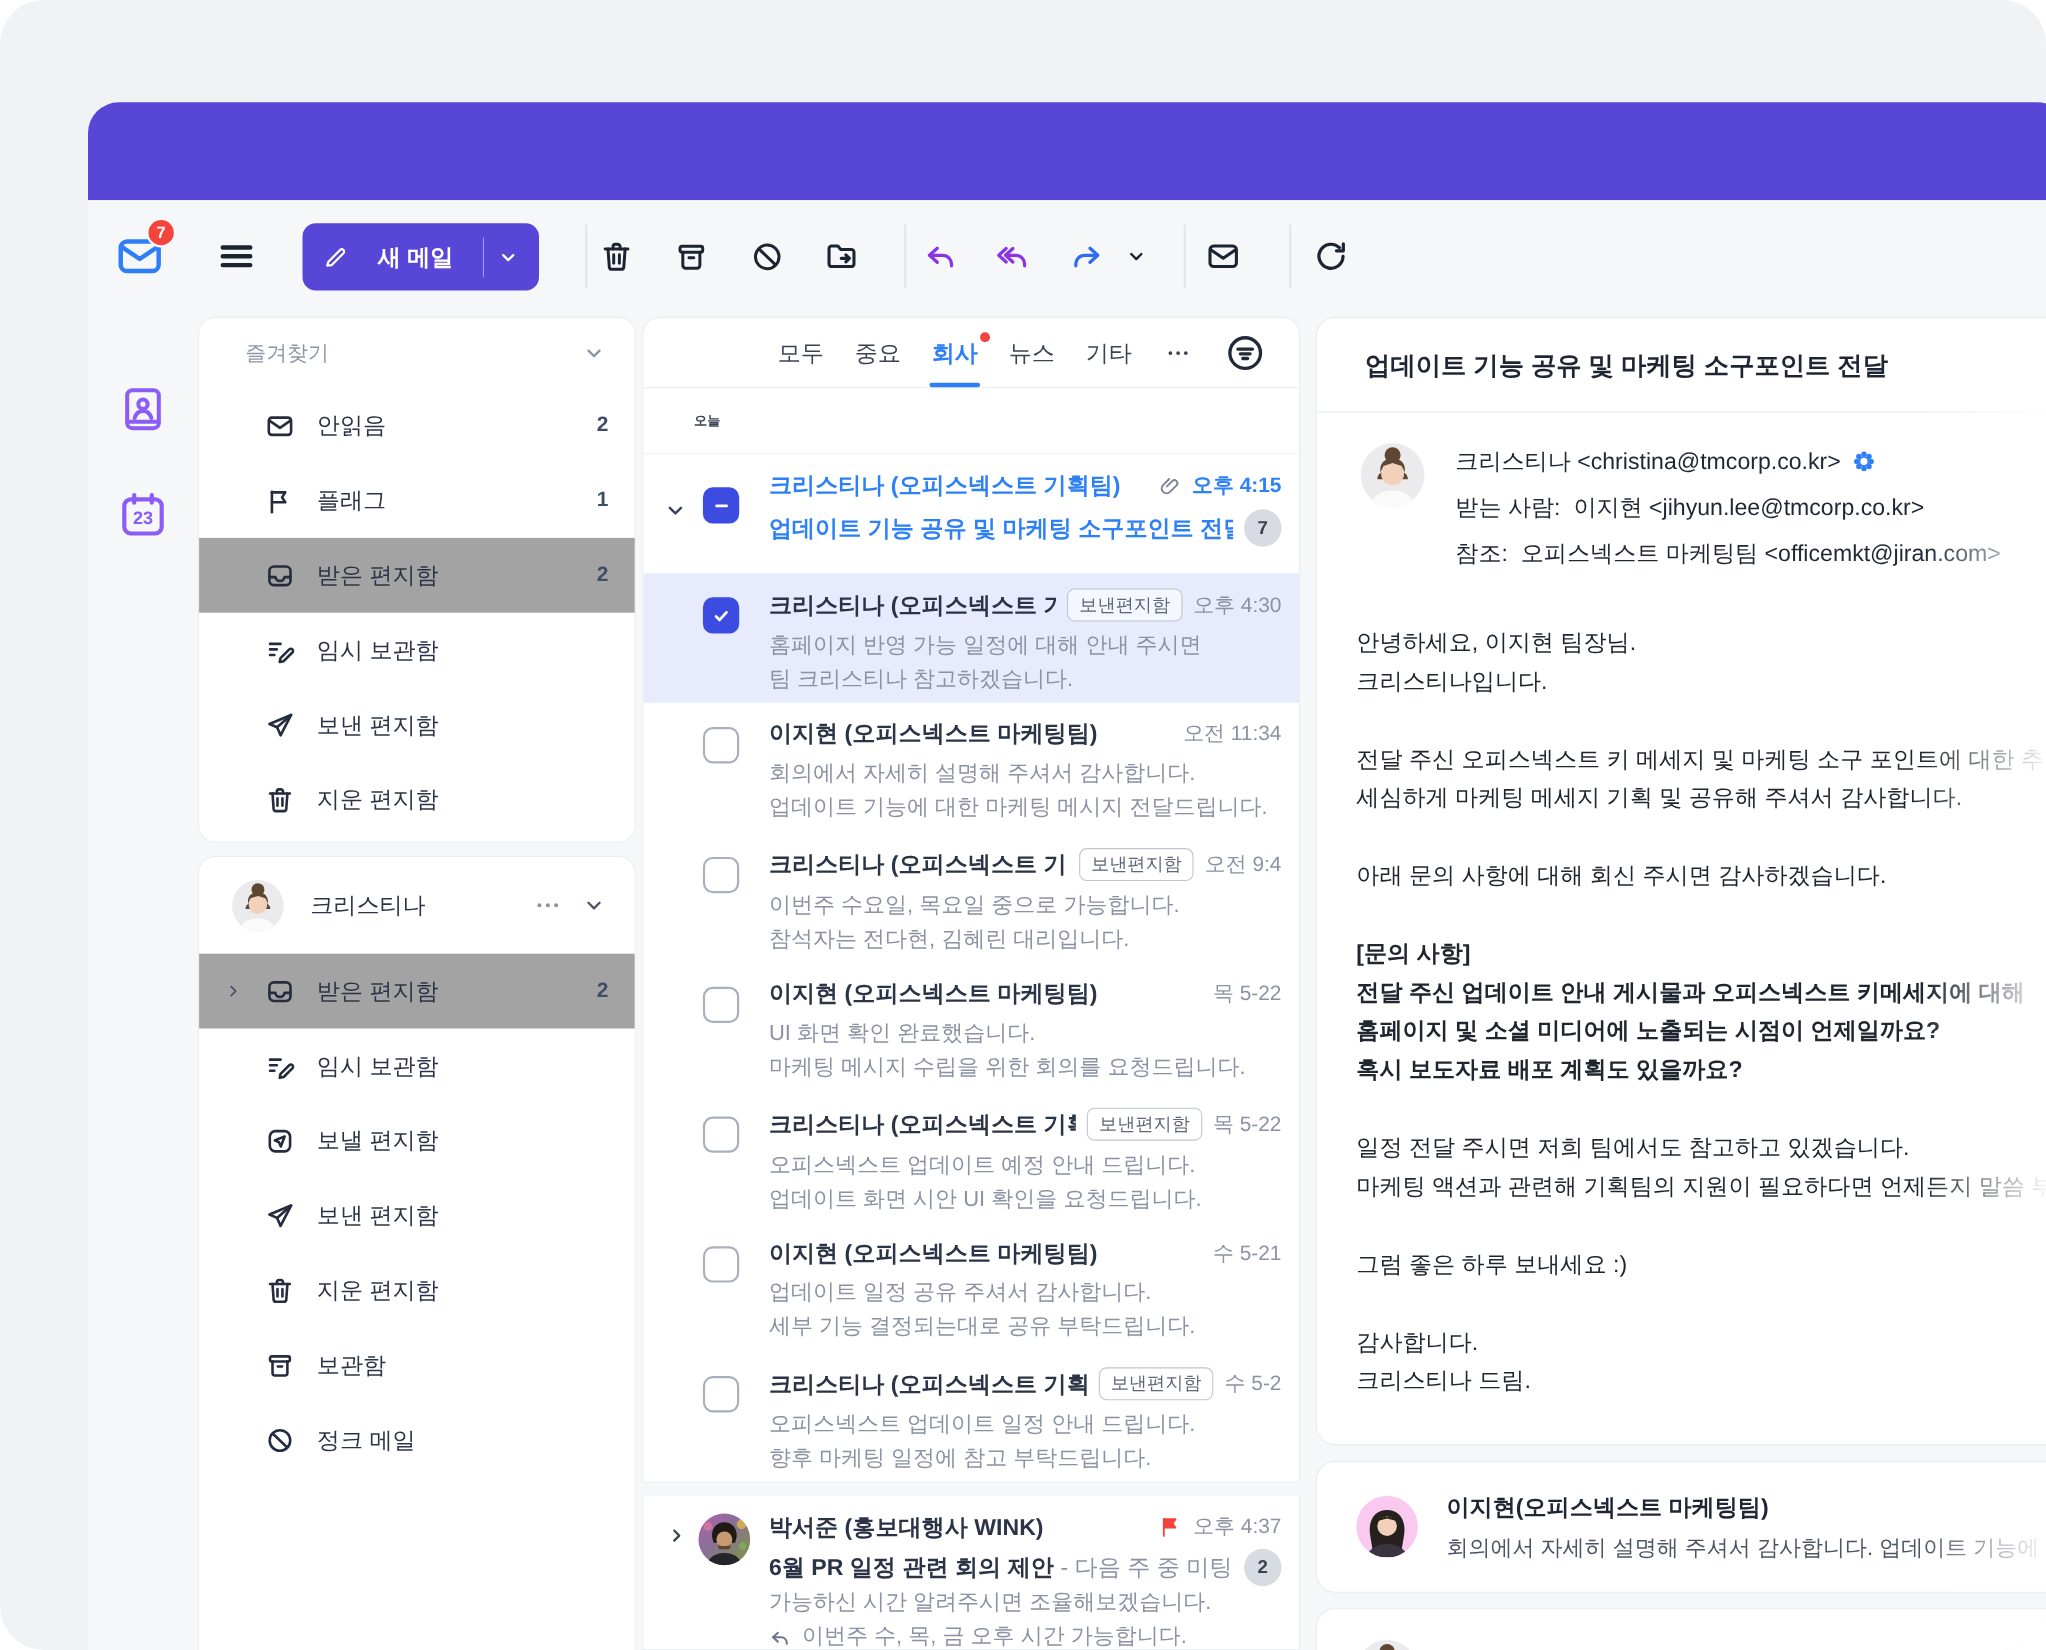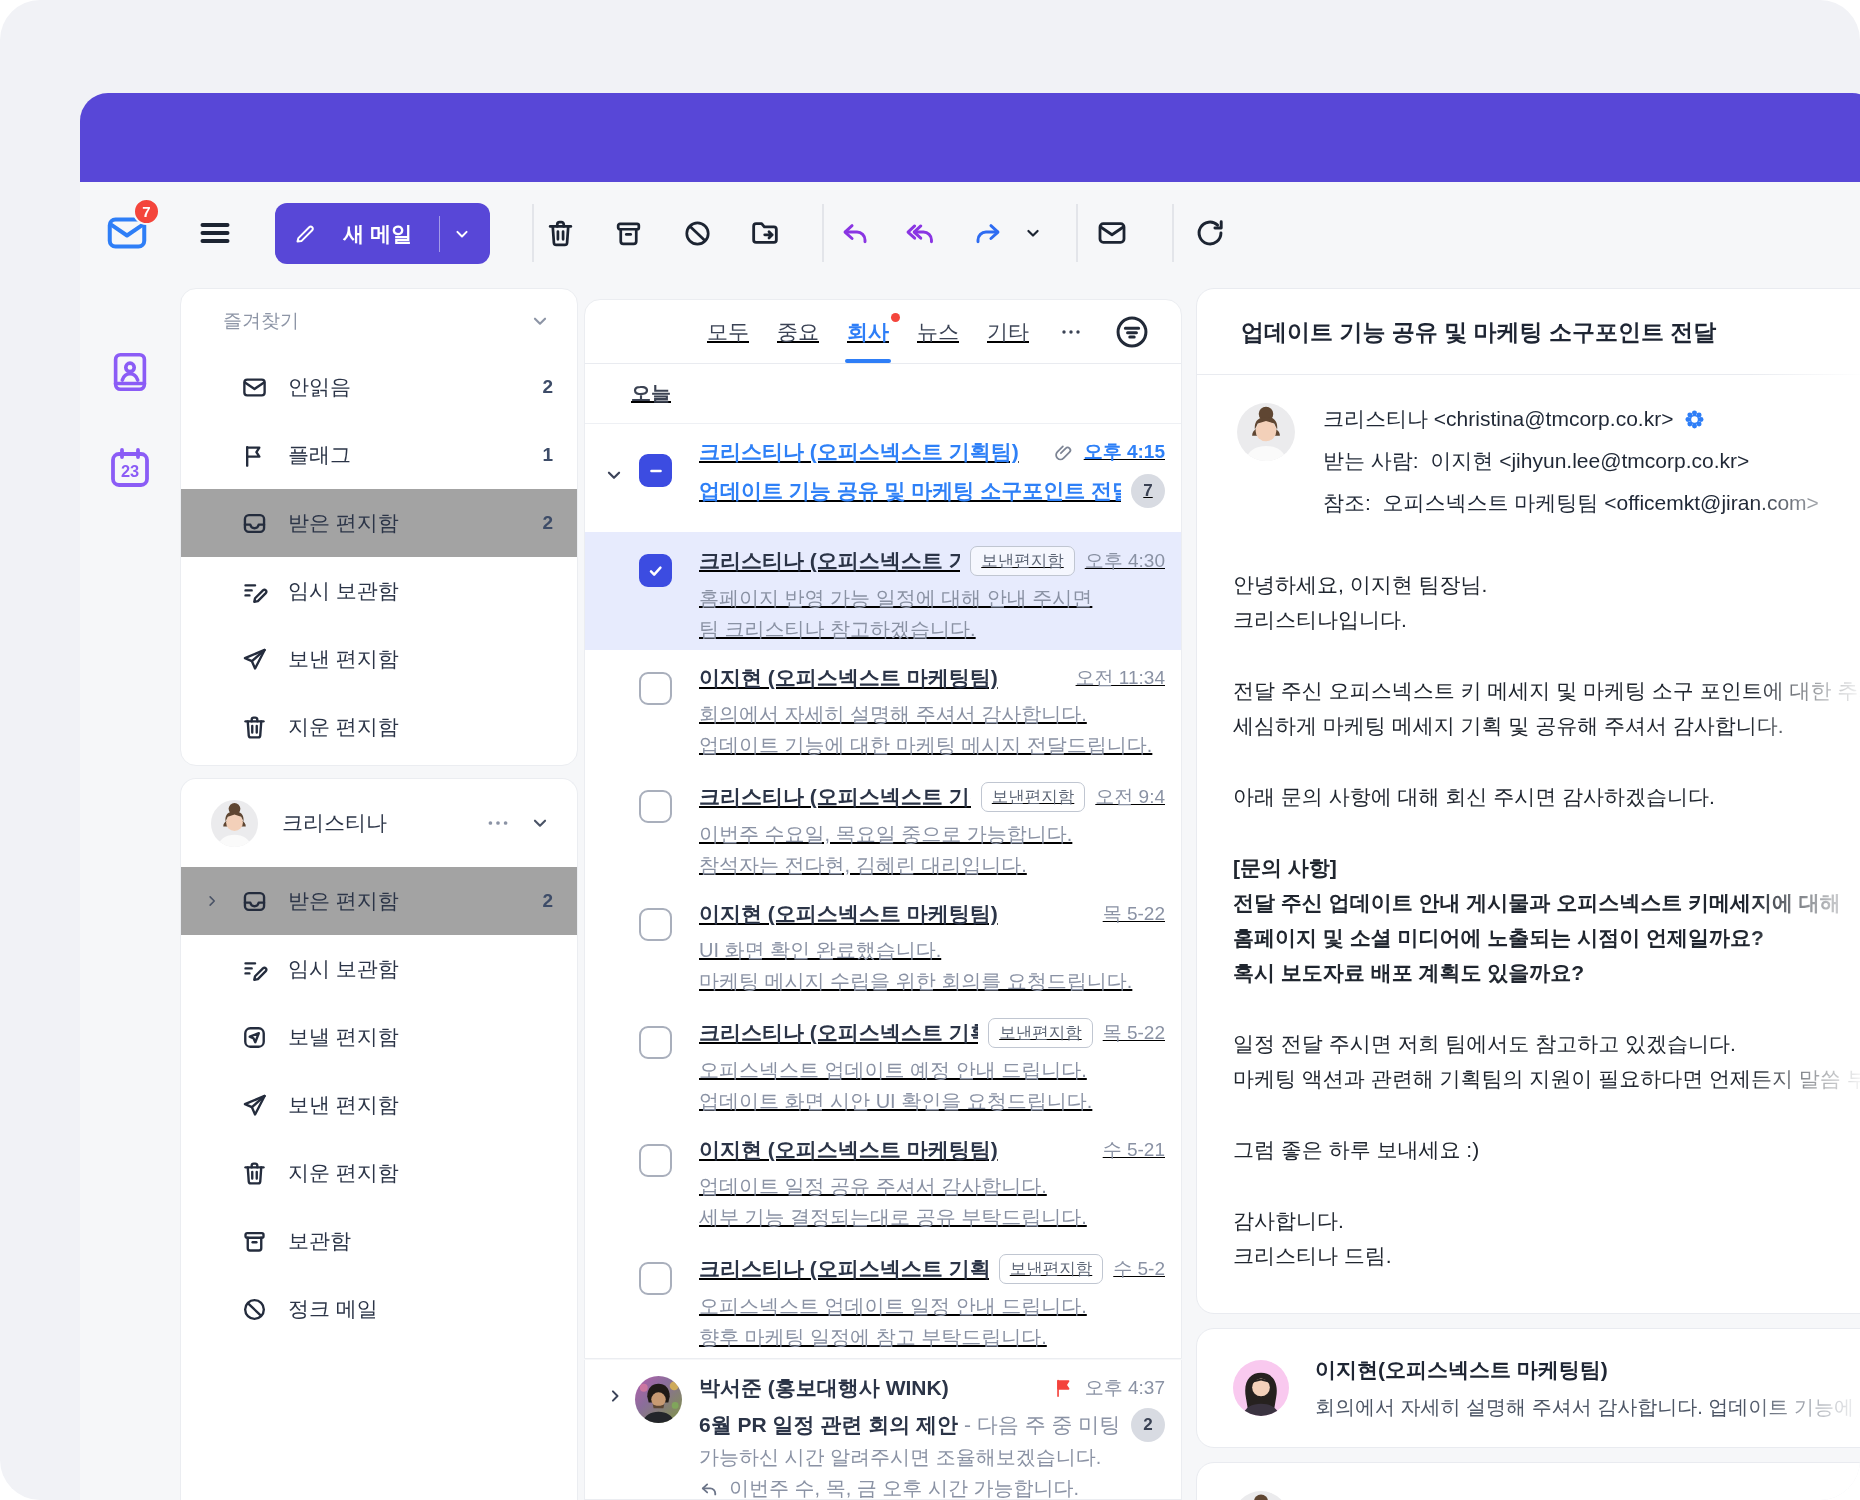--- a/index.html
+++ b/index.html
@@ -49,29 +49,29 @@
   .av-gray{background:#ebebed;}
   .av-photo{background:linear-gradient(135deg,#b55fae 0%,#8a6e9a 40%,#7f9643 100%);}
   .nav-item{position:relative;display:flex;align-items:center;height:68px;padding:0 24px 0 60px;color:#2b3447;font-size:21px;font-weight:500;cursor:pointer;}
   .nav-item .nic{color:#242c3d;margin-right:20px;flex:none;}
   .nav-item .exp{position:absolute;left:22px;color:#4a5366;}
   .nav-item.sel{background:#a3a3a3;}
   .nav-label{flex:1;white-space:nowrap;}
   .nav-count{color:#3d4c68;font-size:19px;font-weight:600;}
 
   
-  .list-main{position:absolute;left:584px;top:299px;width:598px;background:#fff;border:1px solid #ebedf1;border-radius:16px 16px 0 0;overflow:hidden;text-decoration:underline;}
+  .list-main{position:absolute;left:584px;top:288px;width:598px;background:#fff;border:1px solid #ebedf1;border-radius:16px 16px 0 0;overflow:hidden;}
   .tabsbar{height:64px;display:flex;align-items:center;border-bottom:1px solid #e9ebf0;padding-left:112px;gap:8px;}
   .tab{position:relative;height:100%;display:flex;align-items:center;padding:0 10px;font-size:21px;color:#3a4254;cursor:pointer;}
   .tab.active{color:#2e7ef7;font-weight:700;}
   .tab.active .underline{position:absolute;left:8px;right:8px;bottom:0;height:4px;border-radius:3px;background:#2e7ef7;}
   .tab-dot{position:absolute;top:13px;right:-1px;width:9px;height:9px;border-radius:50%;background:#f4453c;}
   .tab-more{margin-left:12px;color:#3a4254;cursor:pointer;}
   .tab-filter{margin-left:22px;margin-right:22px;color:#222a38;cursor:pointer;}
-  .group-row{height:60px;display:flex;align-items:center;padding-left:46px;font-size:20px;font-weight:600;color:#3b4252;border-bottom:1px solid #eef0f4;}
+  .group-row{height:60px;display:flex;align-items:center;padding-left:46px;font-size:12px;font-weight:600;color:#3b4252;border-bottom:1px solid #eef0f4;}
 
   .thread-head{position:relative;height:108px;padding:14px 16px 0 114px;cursor:pointer;}
   .th-chev{position:absolute;left:18px;top:40px;color:#3c445a;}
   .cbox{position:absolute;left:54px;width:33px;height:33px;border-radius:9px;background:#fff;border:2.5px solid #a9afbc;}
   .cbox.on{background:#3c4ce1;border-color:#3c4ce1;display:flex;align-items:center;justify-content:center;color:#fff;}
   .thread-head .cbox{top:30px;}
   .line-flex{display:flex;align-items:center;gap:10px;}
   .th-sender{font-size:21px;font-weight:700;color:#2e80f7;flex:1;white-space:nowrap;overflow:hidden;}
   .th-time{font-size:19px;font-weight:700;color:#2e80f7;white-space:nowrap;}
   .clip{color:#7c8494;}

